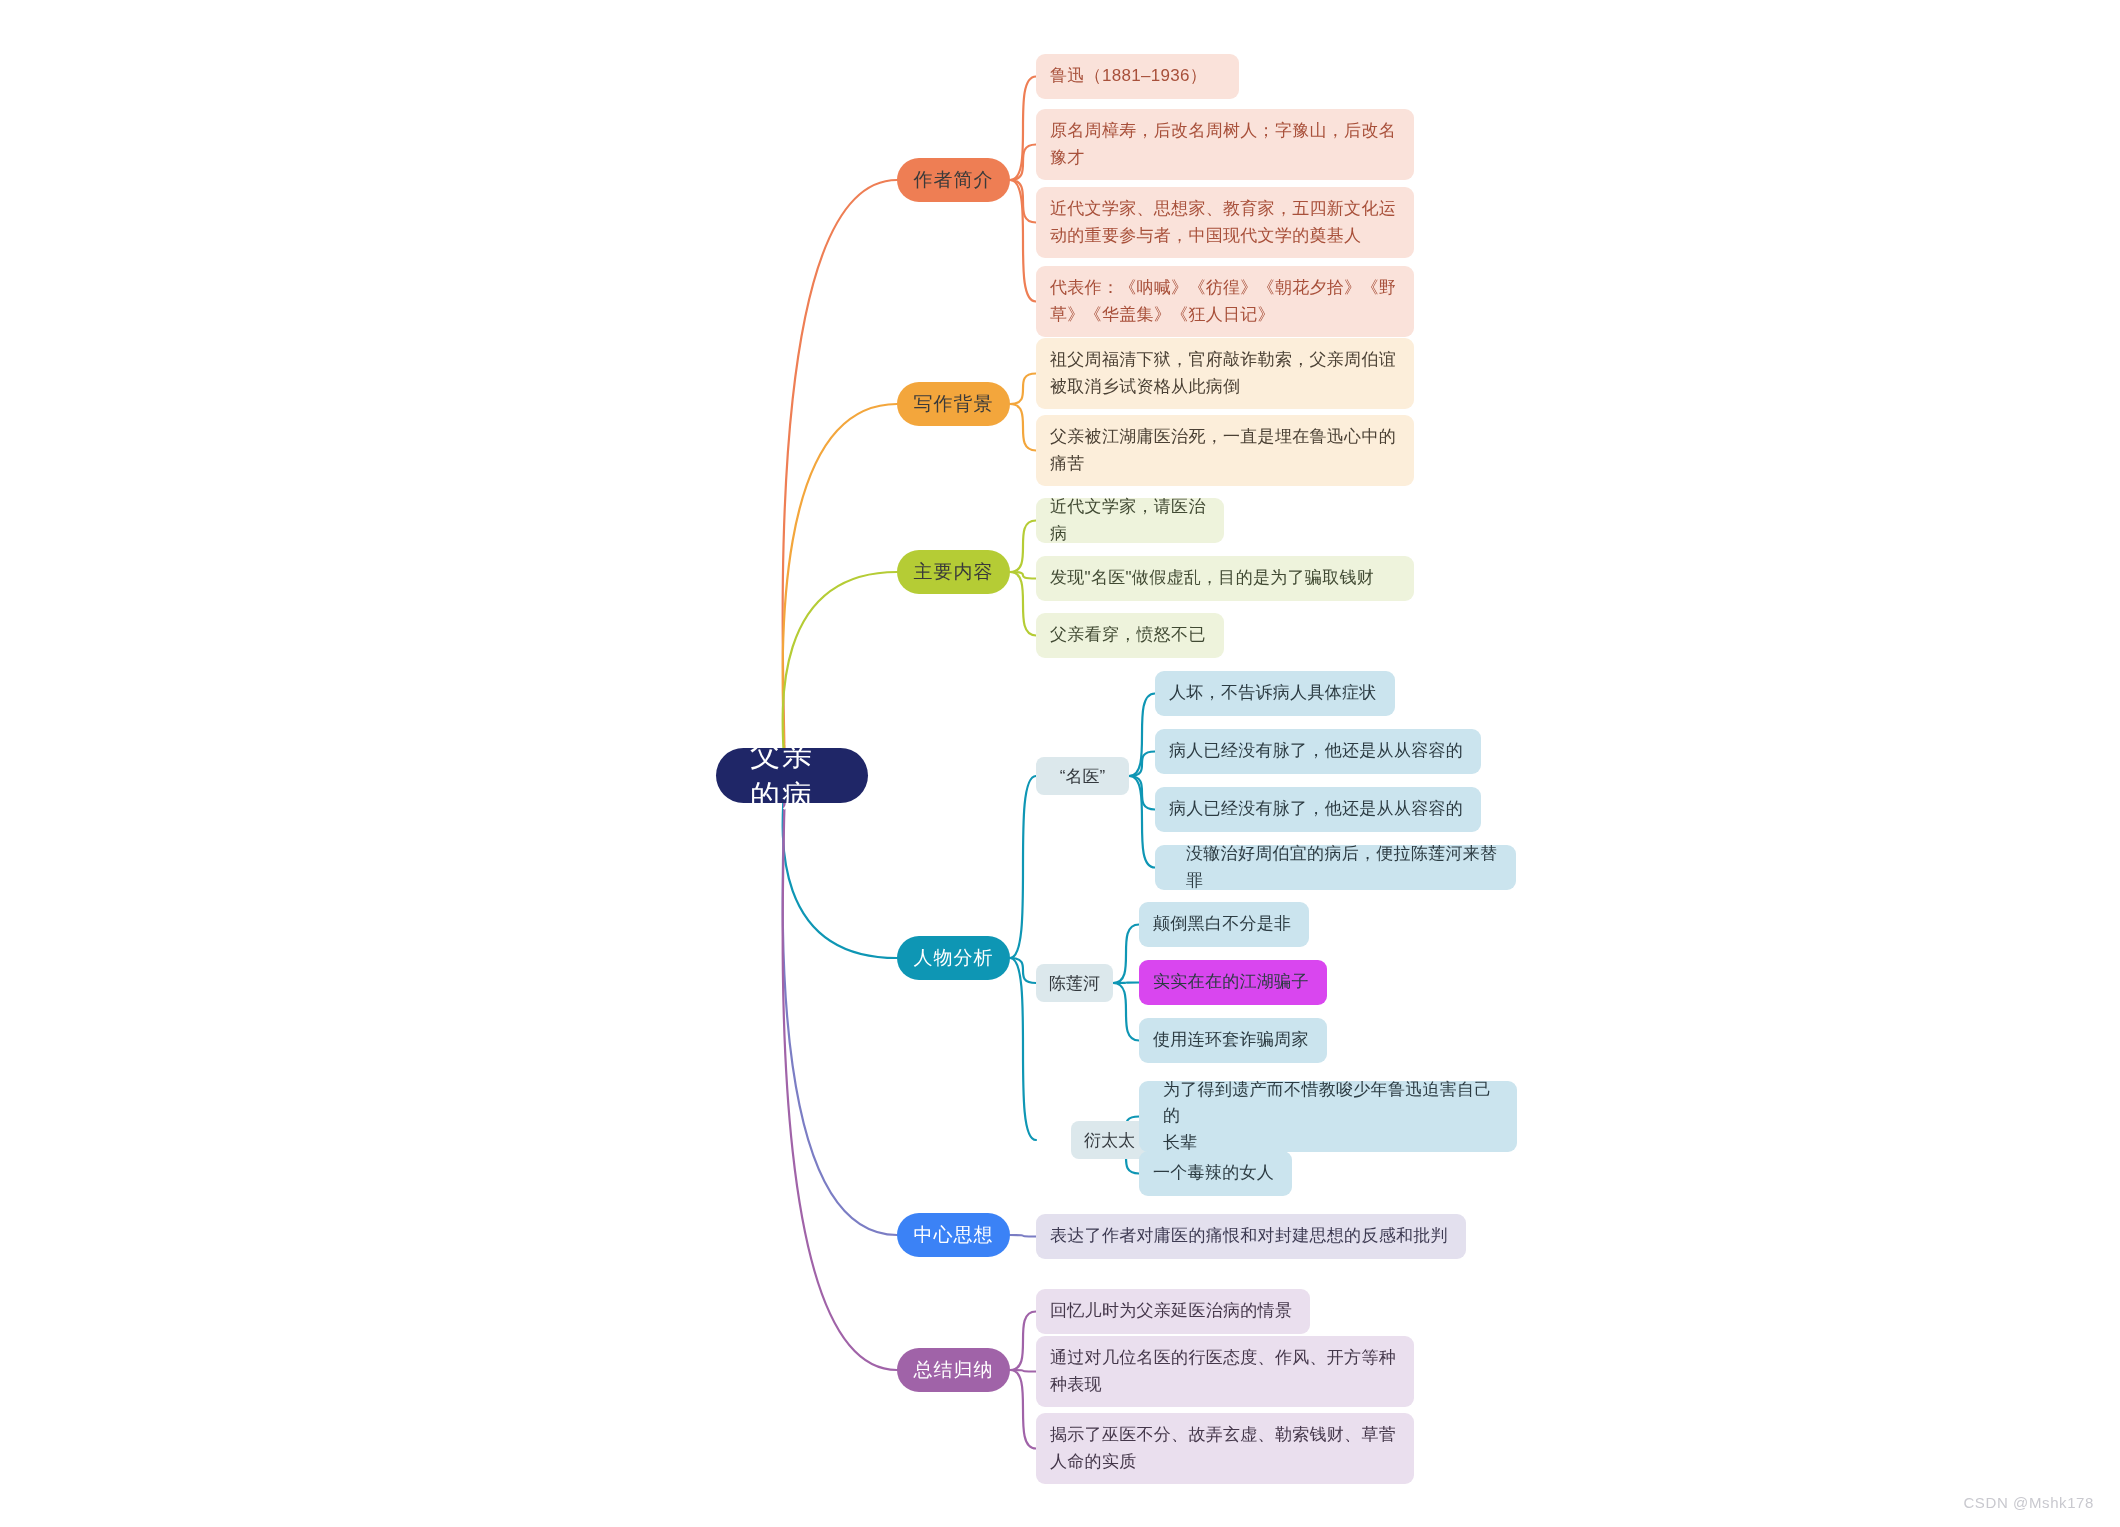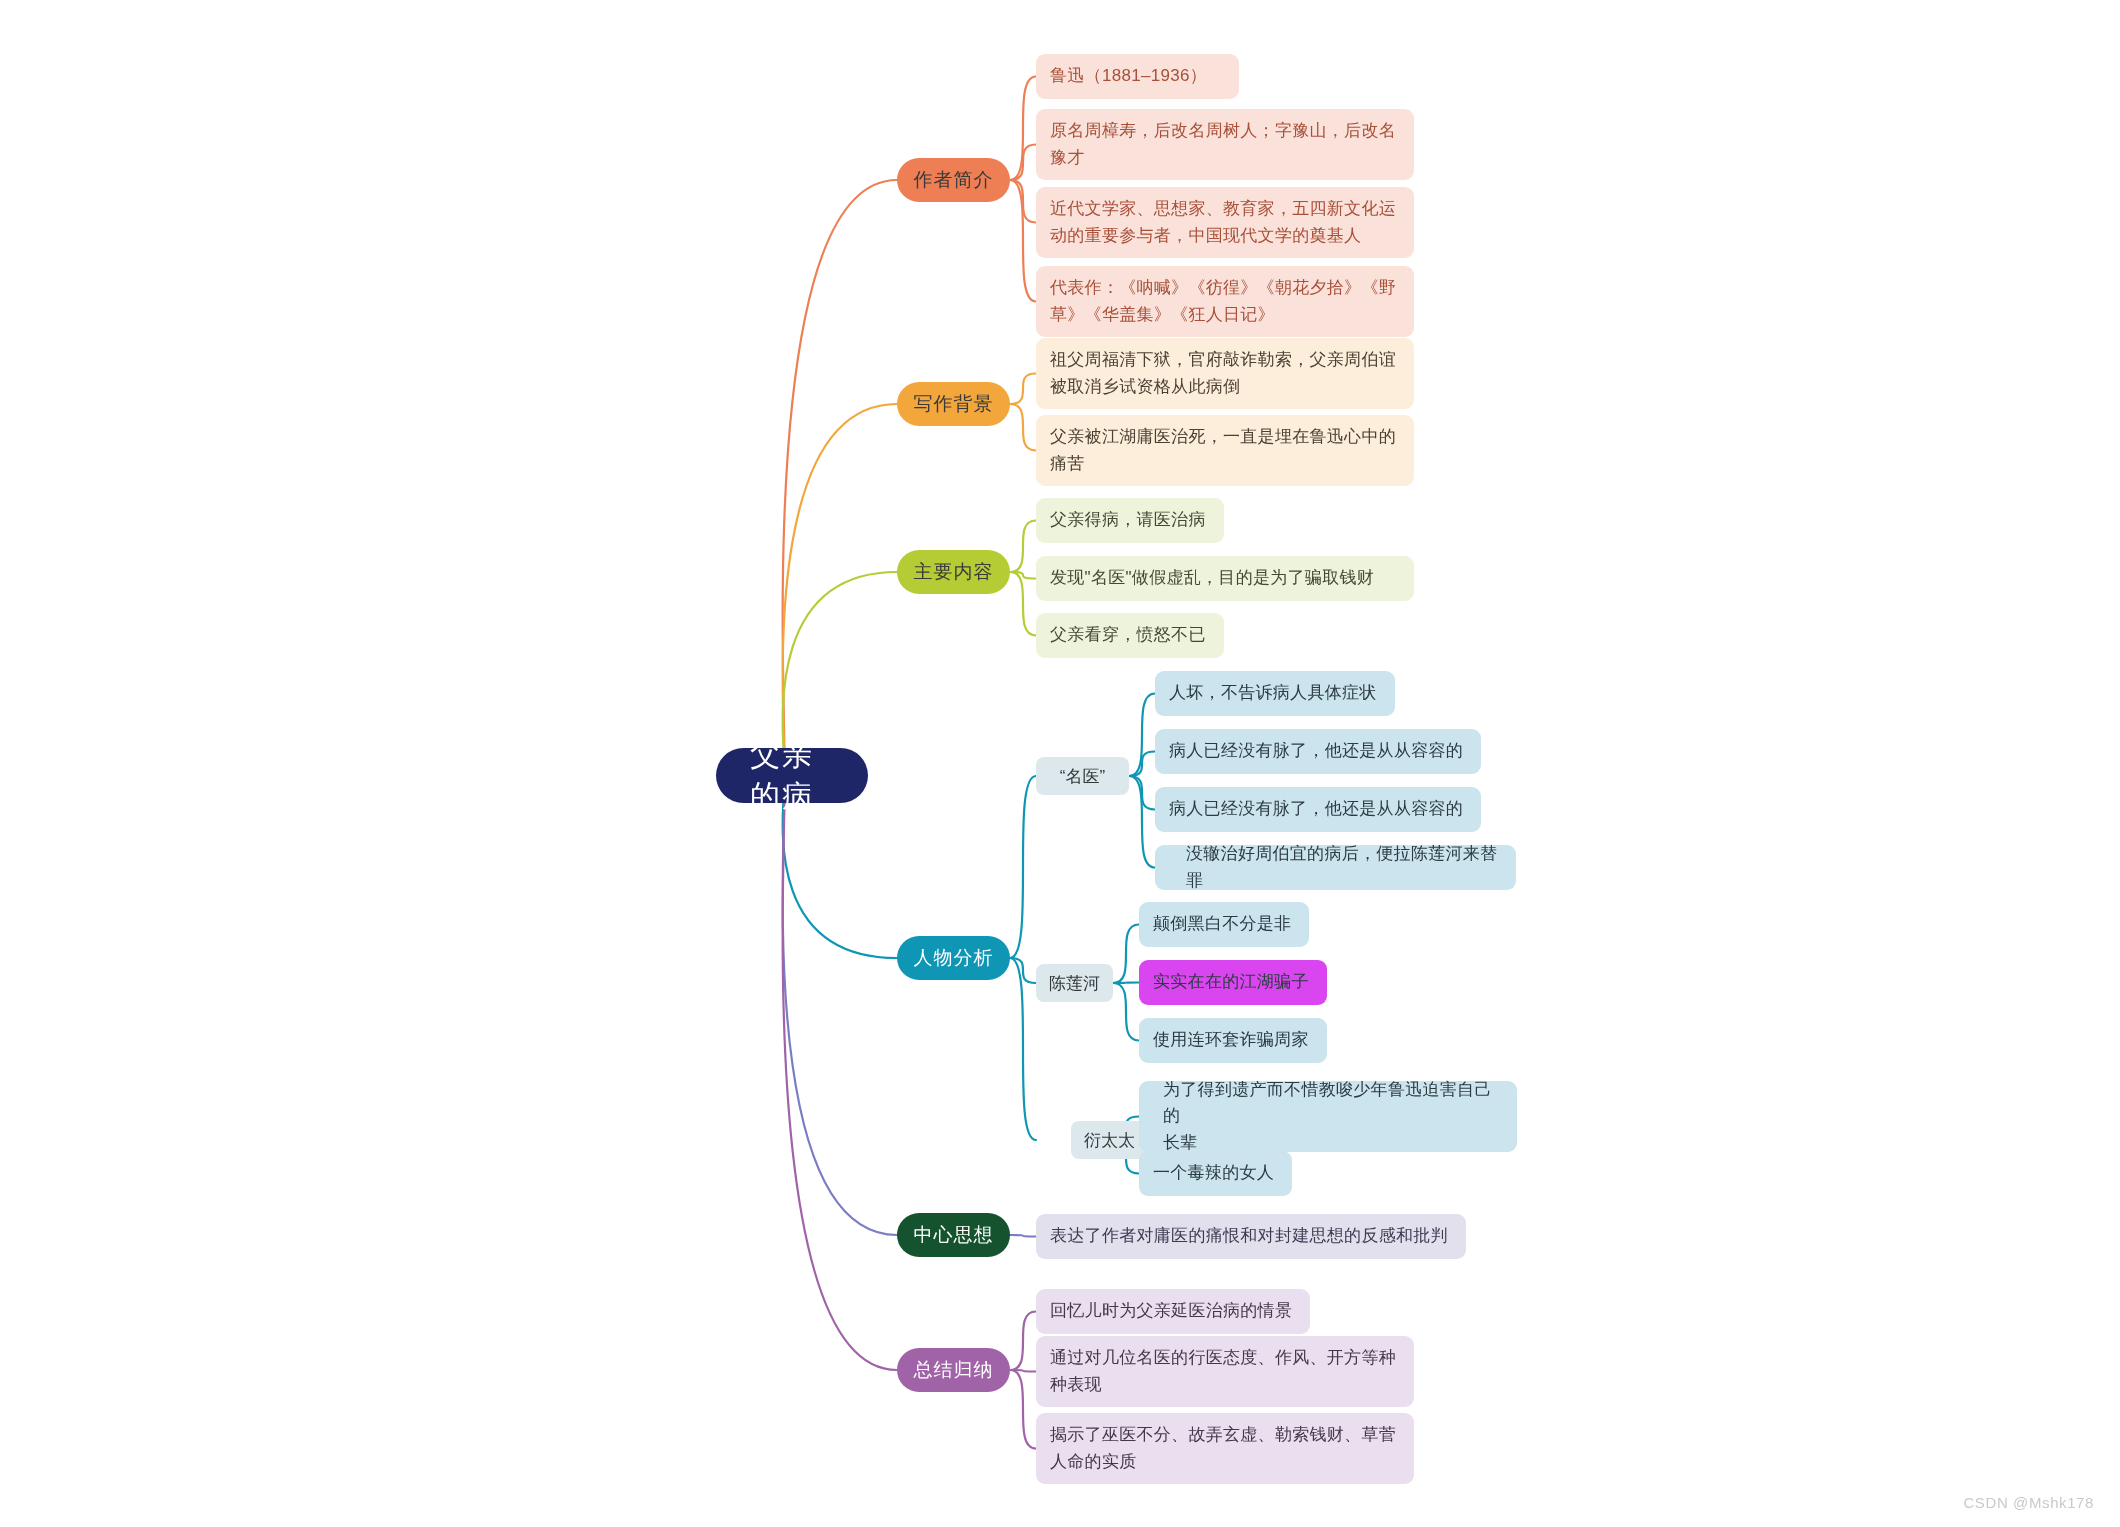--- a/index.html
+++ b/index.html
@@ -172,21 +172,21 @@
         <div>
           <span>父亲被江湖庸医治死，一直是埋在鲁迅心中的</span>
           <span>痛苦</span>
         </div>
       </div>
       <div class="node pill dark-text" style="left: 897px; top: 550px; width: 113px; height: 44px; background: rgb(181, 204, 53);">
         <span>主要内容</span>
       </div>
       <div class="node leaf" style="left: 1036px; top: 498px; width: 188px; height: 45px; background: rgb(238, 243, 220); color: rgb(65, 74, 51);">
         <div>
-          <span>父亲得病，请医治病</span>
+          <span>近代文学家，请医治病</span>
         </div>
       </div>
       <div class="node leaf" style="left: 1036px; top: 556px; width: 378px; height: 45px; background: rgb(238, 243, 220); color: rgb(65, 74, 51);">
         <div>
           <span>发现"名医"做假虚乱，目的是为了骗取钱财</span>
         </div>
       </div>
       <div class="node leaf" style="left: 1036px; top: 613px; width: 188px; height: 45px; background: rgb(238, 243, 220); color: rgb(65, 74, 51);">
         <div>
           <span>父亲看穿，愤怒不已</span>
@@ -243,21 +243,21 @@
         <div>
           <span>为了得到遗产而不惜教唆少年鲁迅迫害自己的</span>
           <span>长辈</span>
         </div>
       </div>
       <div class="node leaf" style="left: 1139px; top: 1151px; width: 153px; height: 45px; background: rgb(203, 228, 238); color: rgb(44, 59, 66);">
         <div>
           <span>一个毒辣的女人</span>
         </div>
       </div>
-      <div class="node pill light-text" style="left: 897px; top: 1213px; width: 113px; height: 44px; background: #14532d;">
+      <div class="node pill light-text" style="left: 897px; top: 1213px; width: 113px; height: 44px; background: #3b82f6;">
         <span>中心思想</span>
       </div>
       <div class="node leaf" style="left: 1036px; top: 1214px; width: 430px; height: 45px; background: rgb(227, 224, 238); color: rgb(61, 58, 82);">
         <div>
           <span>表达了作者对庸医的痛恨和对封建思想的反感和批判</span>
         </div>
       </div>
       <div class="node pill light-text" style="left: 897px; top: 1348px; width: 113px; height: 44px; background: rgb(160, 99, 168);">
         <span>总结归纳</span>
       </div>

